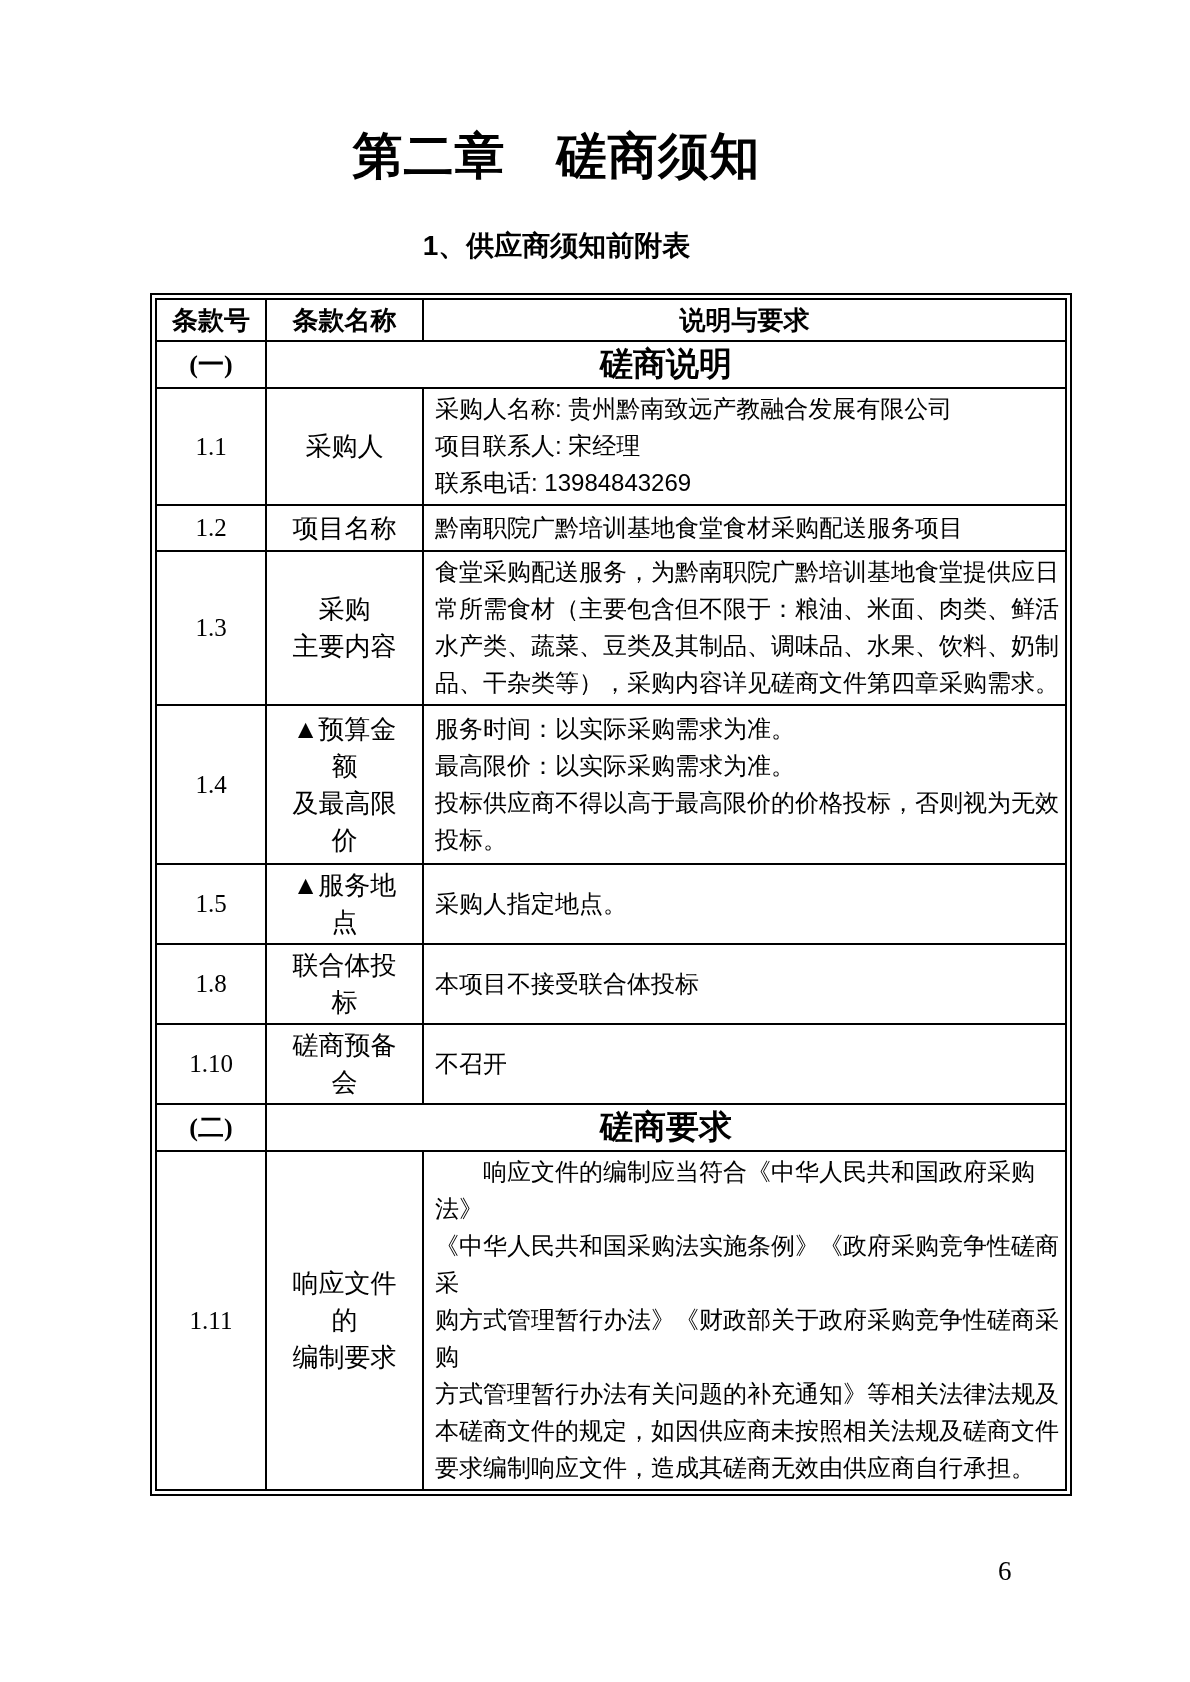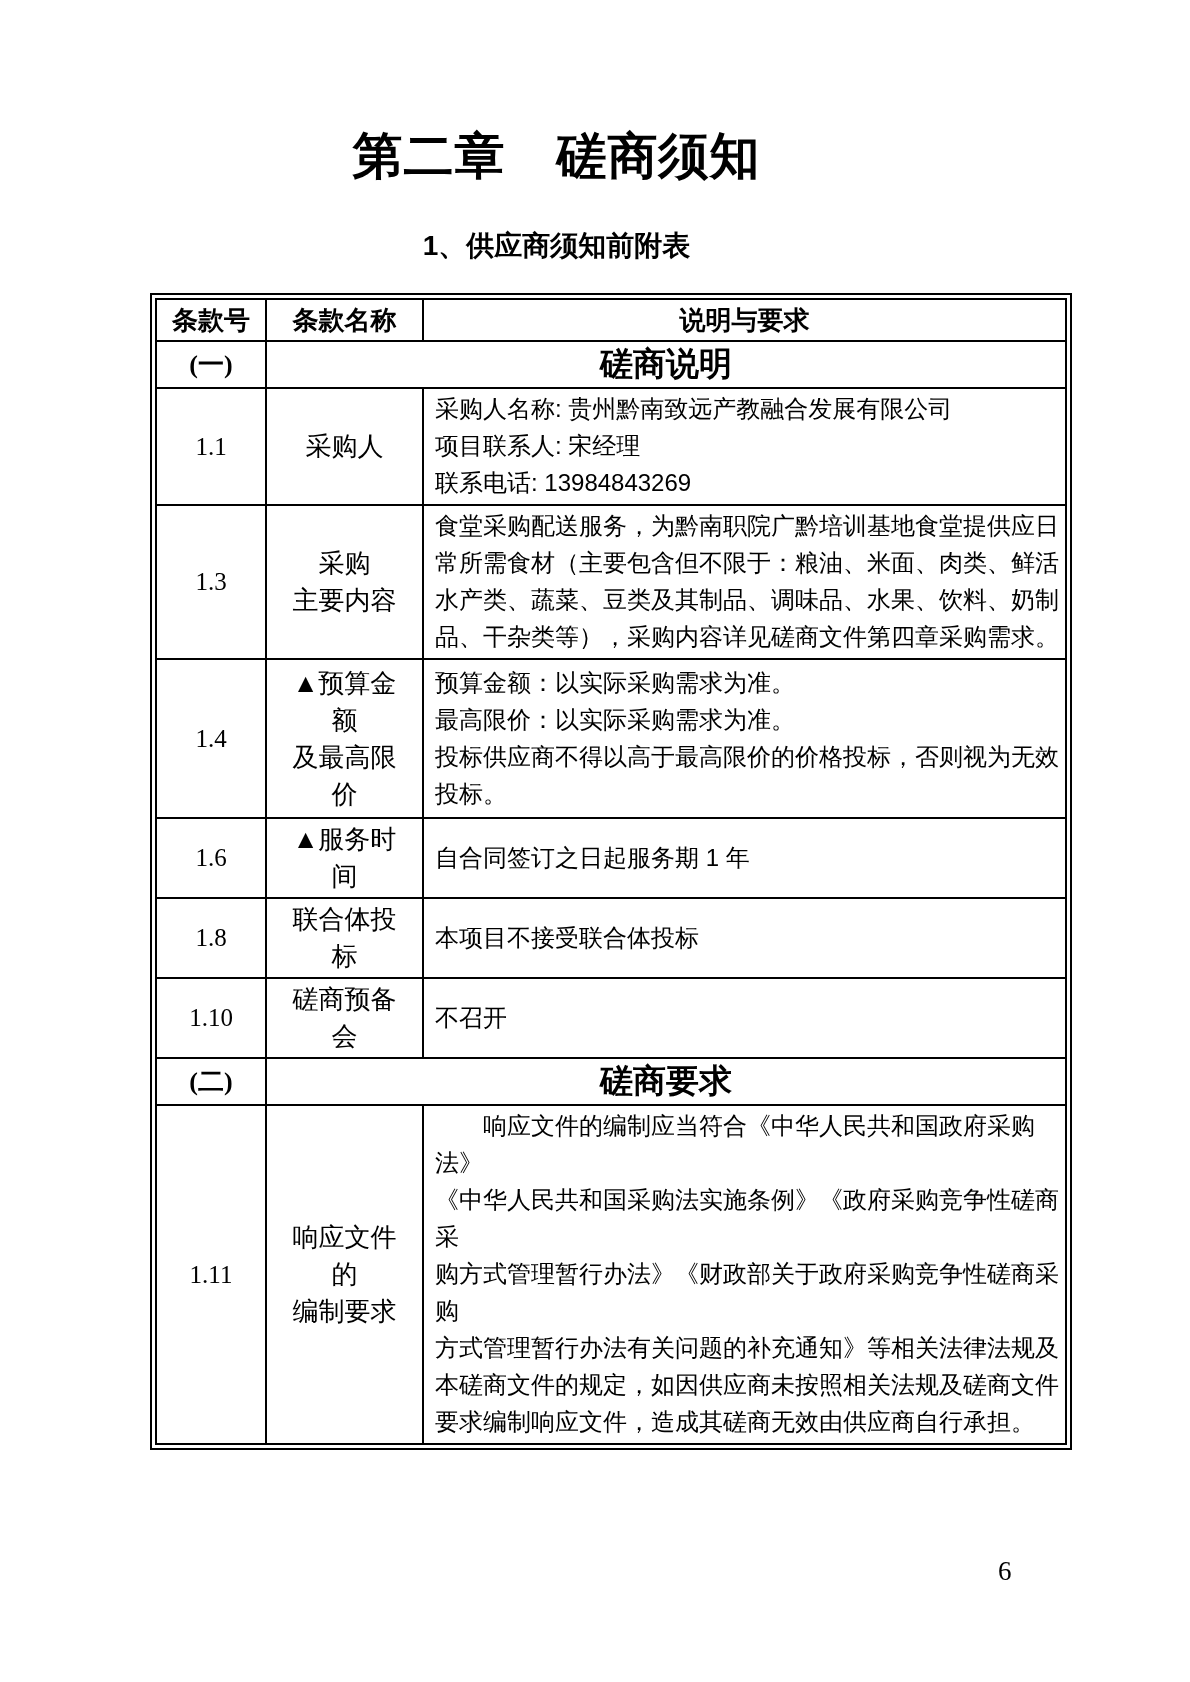--- a/index.html
+++ b/index.html
@@ -96,42 +96,47 @@
           <td class="cell-id paren">(一)</td>
           <td class="cell-section" colspan="2">磋商说明</td>
         </tr>
         <tr style="height:109px">
           <td class="cell-id">1.1</td>
           <td class="cell-label">采购人</td>
           <td class="cell-content">采购人名称: 贵州黔南致远产教融合发展有限公司
 项目联系人: 宋经理
 联系电话: 13984843269</td>
         </tr>
+        <tr style="height:46px">
+          <td class="cell-id">1.2</td>
+          <td class="cell-label">项目名称</td>
+          <td class="cell-content">黔南职院广黔培训基地食堂食材采购配送服务项目</td>
+        </tr>
         <tr style="height:148px">
           <td class="cell-id">1.3</td>
           <td class="cell-label">采购
 主要内容</td>
           <td class="cell-content">食堂采购配送服务，为黔南职院广黔培训基地食堂提供应日
 常所需食材（主要包含但不限于：粮油、米面、肉类、鲜活
 水产类、蔬菜、豆类及其制品、调味品、水果、饮料、奶制
 品、干杂类等），采购内容详见磋商文件第四章采购需求。</td>
         </tr>
         <tr style="height:159px">
           <td class="cell-id">1.4</td>
           <td class="cell-label">▲预算金额
 及最高限价</td>
-          <td class="cell-content">预算金额：以实际采购需求为准。
+          <td class="cell-content">服务时间：以实际采购需求为准。
 最高限价：以实际采购需求为准。
 投标供应商不得以高于最高限价的价格投标，否则视为无效
 投标。</td>
         </tr>
-        <tr style="height:52px">
-          <td class="cell-id">1.6</td>
-          <td class="cell-label">▲服务时间</td>
-          <td class="cell-content">自合同签订之日起服务期 1 年</td>
+        <tr style="height:38px">
+          <td class="cell-id">1.5</td>
+          <td class="cell-label">▲服务地点</td>
+          <td class="cell-content">采购人指定地点。</td>
         </tr>
         <tr style="height:54px">
           <td class="cell-id">1.8</td>
           <td class="cell-label">联合体投标</td>
           <td class="cell-content">本项目不接受联合体投标</td>
         </tr>
         <tr style="height:48px">
           <td class="cell-id">1.10</td>
           <td class="cell-label">磋商预备会</td>
           <td class="cell-content">不召开</td>

